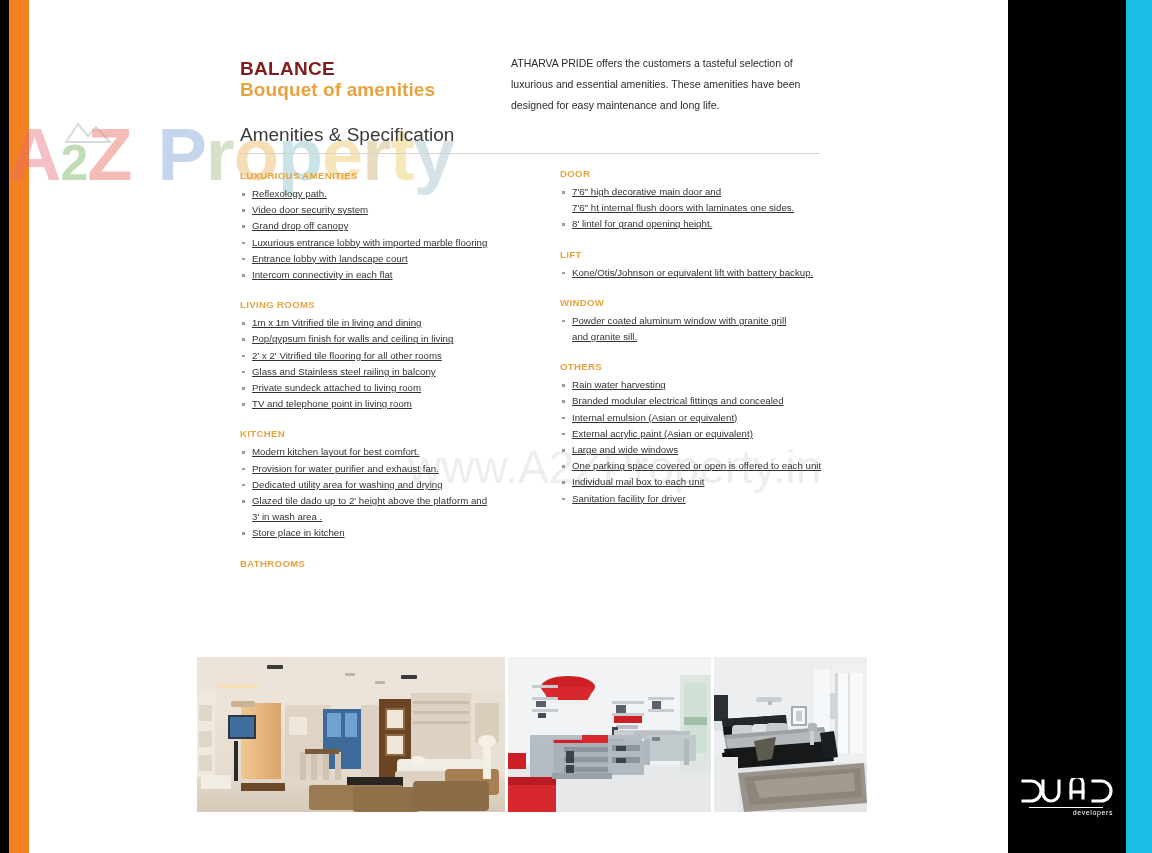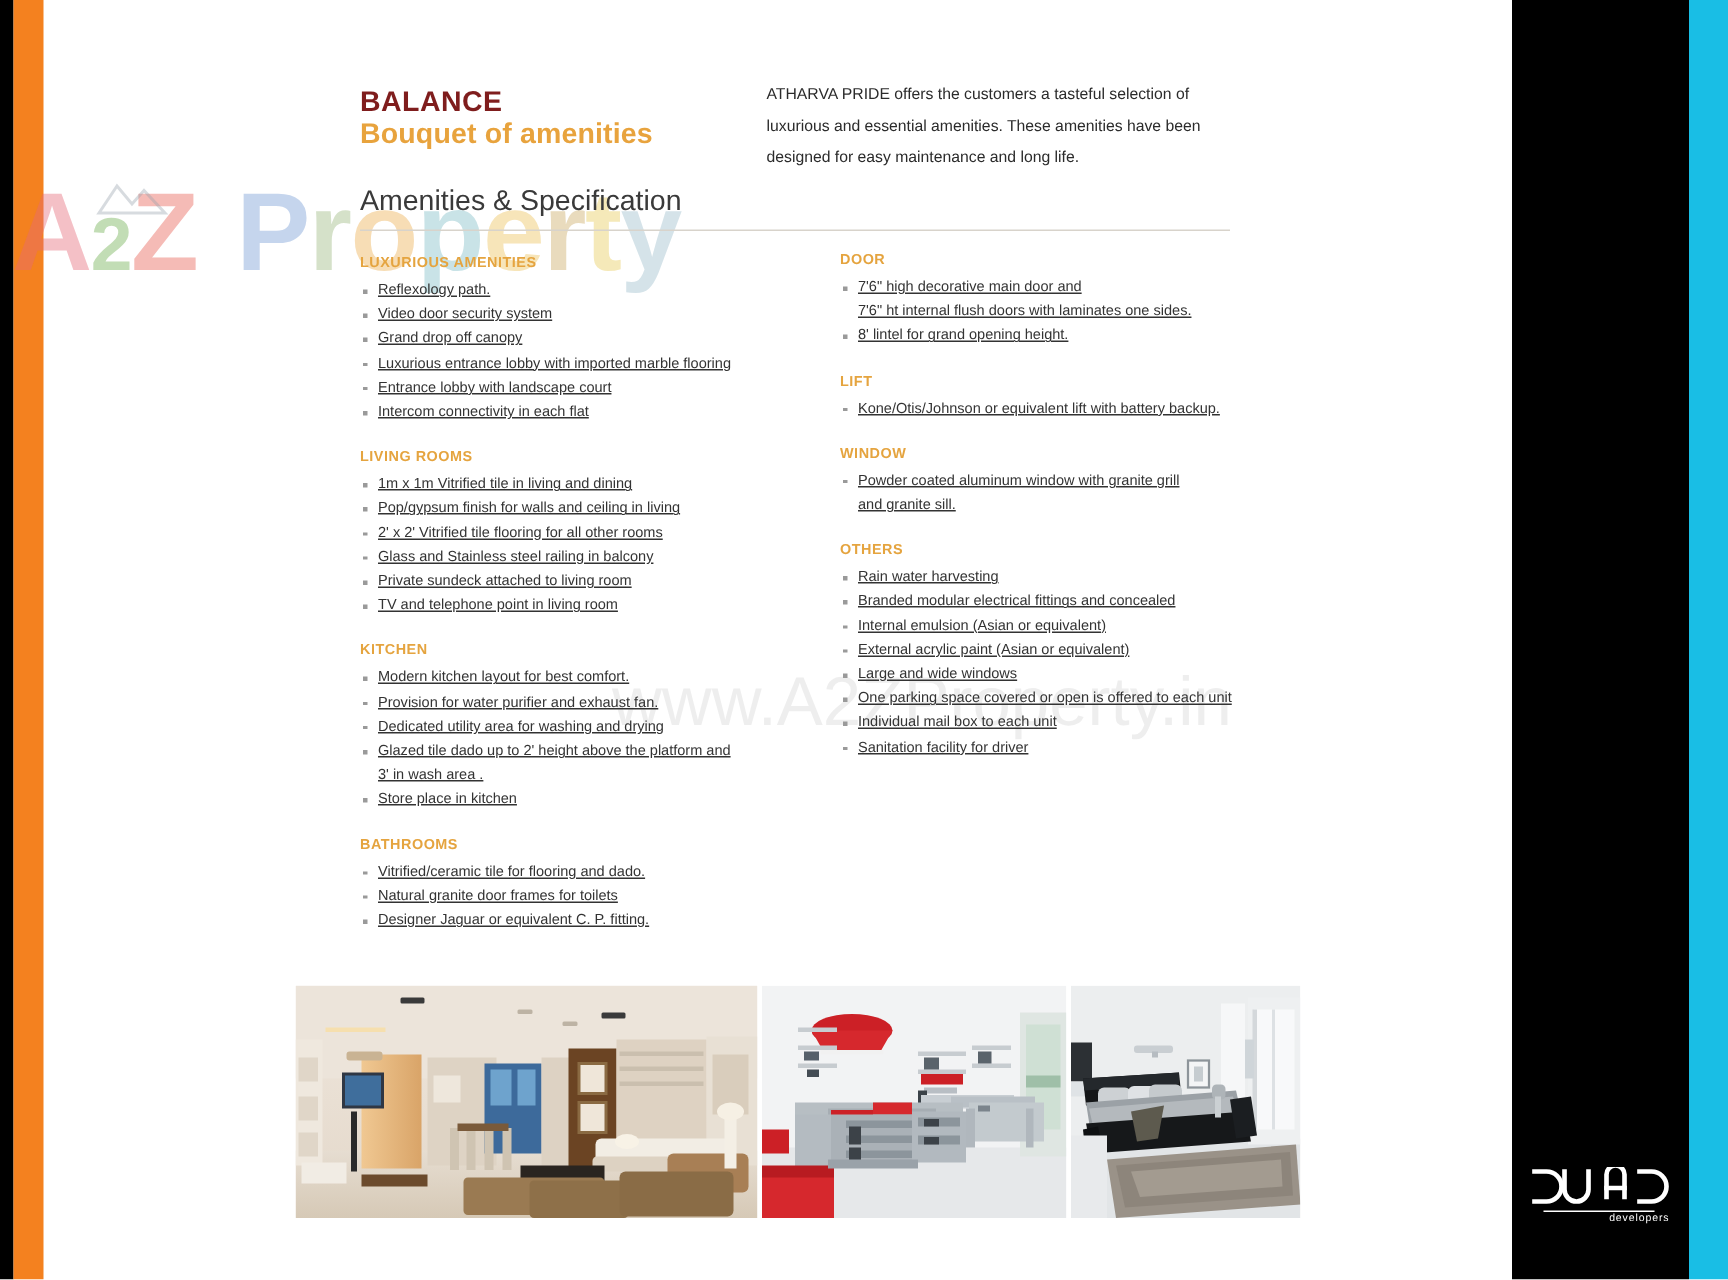--- a/index.html
+++ b/index.html
@@ -179,31 +179,20 @@
             <span class="cont">Glazed tile dado up to 2' height above the platform and</span>
             <span class="cont">3' in wash area .</span>
           </li>
           <li>
             <span class="cont">Store place in kitchen</span>
           </li>
         </ul>
       </div>
       <div class="grp">
         <div class="grp-head">BATHROOMS</div>
-        <ul class="amen">
-          <li>
-            <span class="cont">Vitrified/ceramic tile for flooring and dado.</span>
-          </li>
-          <li>
-            <span class="cont">Natural granite door frames for toilets</span>
-          </li>
-          <li>
-            <span class="cont">Designer Jaguar or equivalent C. P. fitting.</span>
-          </li>
-        </ul>
       </div>
     </div>
   <div class="col-right" id="col-right">
       <div class="grp">
         <div class="grp-head">DOOR</div>
         <ul class="amen">
           <li>
             <span class="cont">7'6" high decorative main door and</span>
             <span class="cont">7'6" ht internal flush doors with laminates one sides.</span>
           </li>

